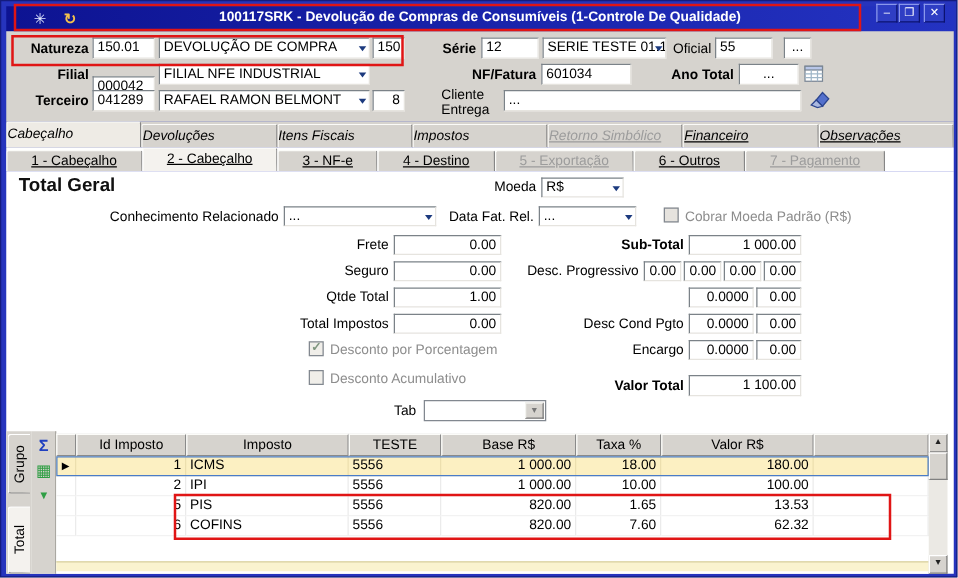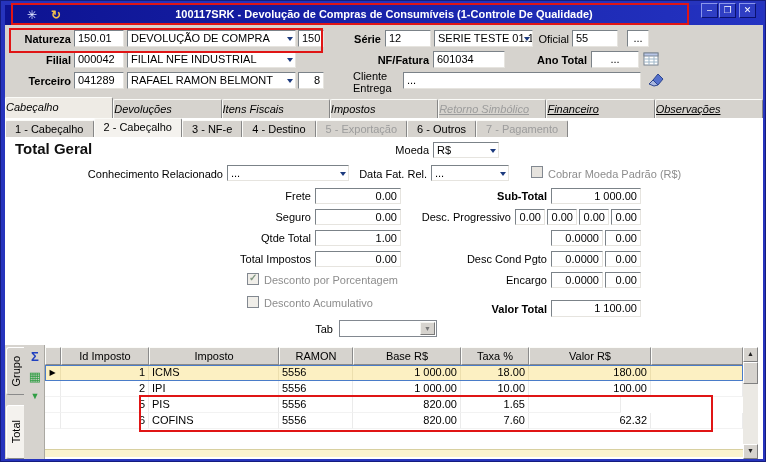--- a/index.html
+++ b/index.html
@@ -38,23 +38,23 @@
                  display:flex; align-items:flex-end; background:#d6d3ce; }
   .mtab { flex:1 1 0; height:19px; background:#d6d3ce; font-size:11px; 
           line-height:18px; white-space:nowrap; overflow:hidden;
           border:1px solid #868686; border-bottom:none; border-top-color:#fbfbf8;
           border-left-color:#fbfbf8; border-radius:2px 2px 0 0;font-style:italic; }
   .mtab.active { height:21px; background:#eeebe5; z-index:2; }
   .mtab.disabled { color:#9c9c9c; }
   .u { text-decoration:underline; }
   .tabbar-sub { position:absolute; left:4px; top:117px; width:758px; height:19px;
                 display:flex; align-items:flex-end; background:#fff; }
-  .stab { height:17px; padding:0 9px; background:#d6d3ce; font-size:11px; line-height:16px;
+  .stab { height:17px; padding:0 19px; background:#d6d3ce; font-size:11px; line-height:16px;
           white-space:nowrap; border:1px solid #868686; border-bottom:none;
-          border-top-color:#fbfbf8; border-left-color:#fbfbf8; border-radius:2px 2px 0 0; }
+          border-top-color:#fbfbf8; border-left-color:#fbfbf8; border-radius:2px 2px 0 0;text-decoration:underline; }
   .stab.active { height:19px; background:#f4f2ee; z-index:2;text-align:right; }
   .stab.disabled { color:#9c9c9c; }
 
   
   .content { position:absolute; left:4px; top:136px; width:758px; height:322px; background:#fff; }
   .h-total { position:absolute; left:14px; top:139px; font-size:15px; font-weight:bold; color:#101010; }
 
   .cb { position:absolute; width:12px; height:12px; background:#f0eee9;
         border:1px solid #828890; }
   .cb .check { position:absolute; left:1px; top:-2px; font-size:10px; font-weight:bold; color:#7f967f; }
@@ -127,21 +127,21 @@
   <div class="fld" style="left:126px;top:29px;width:169px;"><span>DEVOLUÇÃO DE COMPRA</span><span class="combo-arrow"></span></div>
   <div class="fld" style="left:297px;top:29px;width:26px;">150</div>
   <div class="lbl b r" style="left:340px;top:32px;width:40px;">Série</div>
   <div class="fld" style="left:384px;top:29px;width:46px;">12</div>
   <div class="fld" style="left:433px;top:29px;width:99px;"><span>SERIE TESTE 01.1</span><span class="combo-arrow"></span></div>
   <div class="lbl r" style="left:530px;top:32px;width:38px;">Oficial</div>
   <div class="fld" style="left:571px;top:29px;width:46px;">55</div>
   <div class="fld ac" style="left:626px;top:29px;width:22px;">...</div>
 
   <div class="lbl b r" style="left:6px;top:53px;width:64px;">Filial</div>
-  <div class="fld" style="left:73px;top:50px;width:50px;">000042</div>
+  <div class="fld" style="left:73px;top:60px;width:50px;">000042</div>
   <div class="fld" style="left:126px;top:50px;width:169px;"><span>FILIAL NFE INDUSTRIAL</span><span class="combo-arrow"></span></div>
   <div class="lbl b r" style="left:340px;top:53px;width:88px;">NF/Fatura</div>
   <div class="fld" style="left:432px;top:50px;width:72px;">601034</div>
   <div class="lbl b r" style="left:520px;top:53px;width:66px;">Ano Total</div>
   <div class="fld ac" style="left:590px;top:50px;width:48px;">...</div>
   <span style="position:absolute;left:642px;top:50px;"><svg width="16" height="16">
           <rect x="1" y="2" width="14" height="12" fill="#ffffff" stroke="#7a8694"></rect>
           <rect x="1" y="2" width="14" height="3" fill="#b8c6e8" stroke="#7a8694"></rect>
           <path d="M1 8h14M1 11h14M6 5v9M11 5v9" stroke="#9fb6c8" stroke-width="1"></path>
         </svg></span>
@@ -246,21 +246,21 @@
       </div>
   <div class="side-icon" style="top:348px;color:#2040c0;font-weight:bold;font-size:13px;">Σ</div>
   <div class="side-icon" style="top:368px;color:#2f9e44;font-size:13px;">▦</div>
   <div class="side-icon" style="top:390px;color:#2f9e44;font-size:9px;">▼</div>
 
   <div class="grid">
     <div class="grow" style="top:0;">
       <div class="hcell c0"></div>
       <div class="hcell c1">Id Imposto</div>
       <div class="hcell c2">Imposto</div>
-      <div class="hcell c3">RAMON</div>
+      <div class="hcell c3">TESTE</div>
       <div class="hcell c4">Base R$</div>
       <div class="hcell c5">Taxa %</div>
       <div class="hcell c6">Valor R$</div>
       <div class="hcell c7"></div>
     </div>
     <div class="grow row-selected" style="top:18px;">
       <div class="dcell c0 marker">▶</div>
       <div class="dcell c1 ar">1</div>
       <div class="dcell c2">ICMS</div>
       <div class="dcell c3">5556</div>
@@ -279,20 +279,21 @@
       <div class="dcell c6 ar">100.00</div>
       <div class="dcell c7"></div>
     </div>
     <div class="grow" style="top:50px;">
       <div class="dcell c0"></div>
       <div class="dcell c1 ar">5</div>
       <div class="dcell c2">PIS</div>
       <div class="dcell c3">5556</div>
       <div class="dcell c4 ar">820.00</div>
       <div class="dcell c5 ar">1.65</div>
+      <div class="dcell c6 ar">13.53</div>
       <div class="dcell c7"></div>
     </div>
     <div class="grow" style="top:66px;">
       <div class="dcell c0"></div>
       <div class="dcell c1 ar">6</div>
       <div class="dcell c2">COFINS</div>
       <div class="dcell c3">5556</div>
       <div class="dcell c4 ar">820.00</div>
       <div class="dcell c5 ar">7.60</div>
       <div class="dcell c6 ar">62.32</div>

